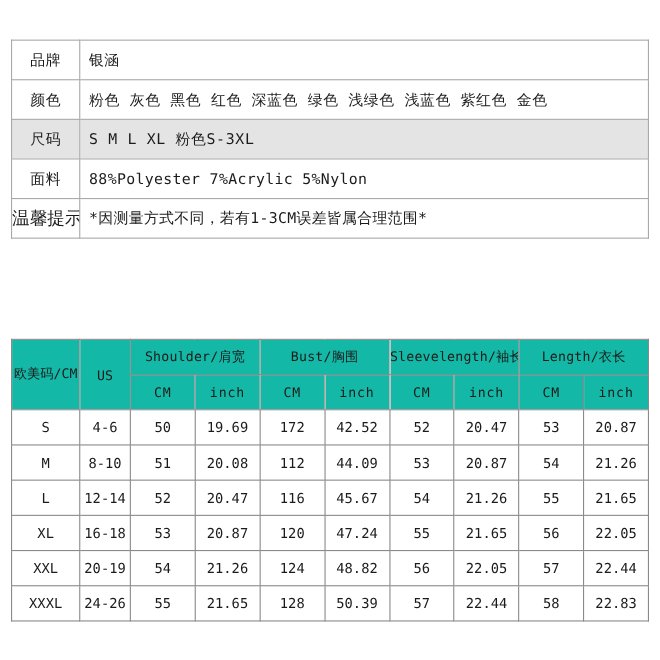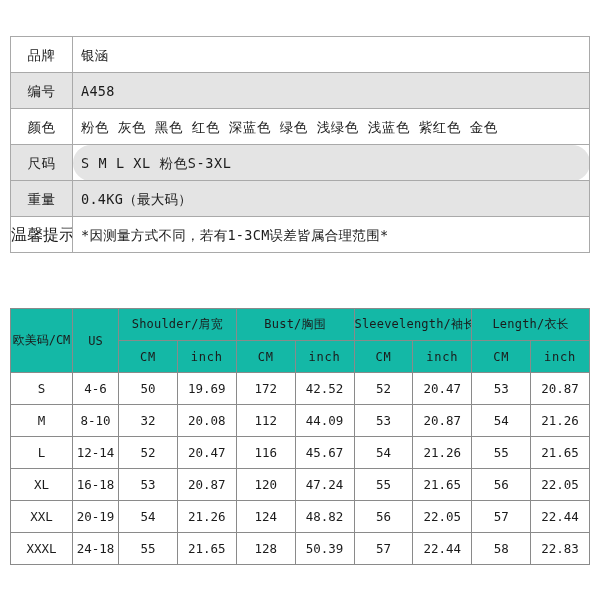--- a/index.html
+++ b/index.html
@@ -55,21 +55,20 @@
   }
   .attr-label.small {
     font-size: 16px;
     letter-spacing: 0;
   }
   .attr-value {
     letter-spacing: 0.3px;
   }
   .attr-value.cn-spaced {
     letter-spacing: 0.6px;
-    border-radius: 18px;
   }
 
   
   .size-table {
     position: absolute;
     left: 10px;
     top: 308px;
     width: 580px;
     border-collapse: collapse;
     table-layout: fixed;
@@ -105,35 +104,31 @@
 <body>
 
 <div class="page">
 
   <table class="attr-table">
     <tbody>
       <tr class="plain">
         <td class="attr-label">品牌</td>
         <td class="attr-value">银涵</td>
       </tr>
-      <tr class="shade">
-        <td class="attr-label">编号</td>
-        <td class="attr-value">A458</td>
-      </tr>
       <tr class="plain">
         <td class="attr-label">颜色</td>
         <td class="attr-value cn-spaced">粉色 灰色 黑色 红色 深蓝色 绿色 浅绿色 浅蓝色 紫红色 金色</td>
       </tr>
       <tr class="shade">
         <td class="attr-label">尺码</td>
         <td class="attr-value cn-spaced">S M L XL  粉色S-3XL</td>
       </tr>
-      <tr class="shade">
-        <td class="attr-label">重量</td>
-        <td class="attr-value">0.4KG（最大码）</td>
+      <tr class="plain">
+        <td class="attr-label">面料</td>
+        <td class="attr-value">88%Polyester  7%Acrylic  5%Nylon</td>
       </tr>
       <tr class="plain">
         <td class="attr-label small">温馨提示</td>
         <td class="attr-value">*因测量方式不同，若有1-3CM误差皆属合理范围*</td>
       </tr>
     </tbody>
   </table>
 
   <table class="size-table">
     <thead>
@@ -165,21 +160,21 @@
         <td>172</td>
         <td>42.52</td>
         <td>52</td>
         <td>20.47</td>
         <td>53</td>
         <td>20.87</td>
       </tr>
       <tr>
         <td>M</td>
         <td>8-10</td>
-        <td>32</td>
+        <td>51</td>
         <td>20.08</td>
         <td>112</td>
         <td>44.09</td>
         <td>53</td>
         <td>20.87</td>
         <td>54</td>
         <td>21.26</td>
       </tr>
       <tr>
         <td>L</td>
@@ -212,21 +207,21 @@
         <td>21.26</td>
         <td>124</td>
         <td>48.82</td>
         <td>56</td>
         <td>22.05</td>
         <td>57</td>
         <td>22.44</td>
       </tr>
       <tr>
         <td>XXXL</td>
-        <td>24-18</td>
+        <td>24-26</td>
         <td>55</td>
         <td>21.65</td>
         <td>128</td>
         <td>50.39</td>
         <td>57</td>
         <td>22.44</td>
         <td>58</td>
         <td>22.83</td>
       </tr>
     </tbody>

